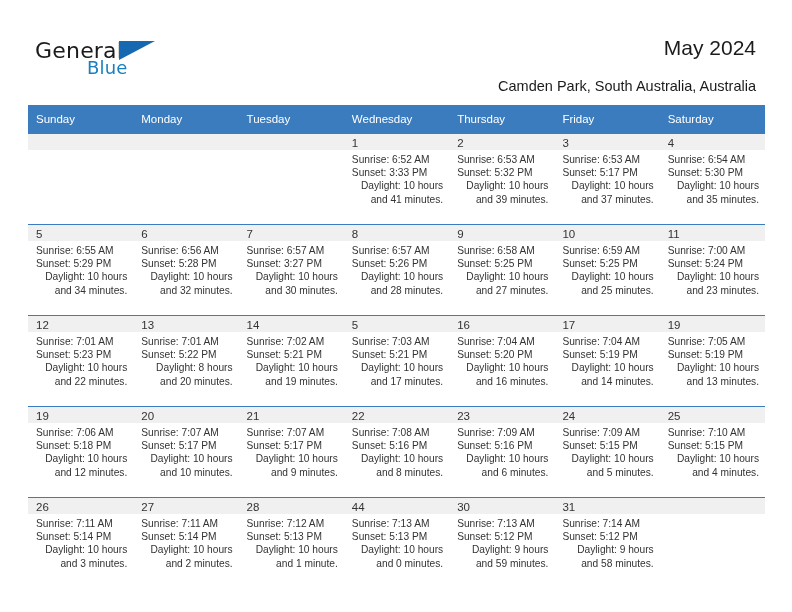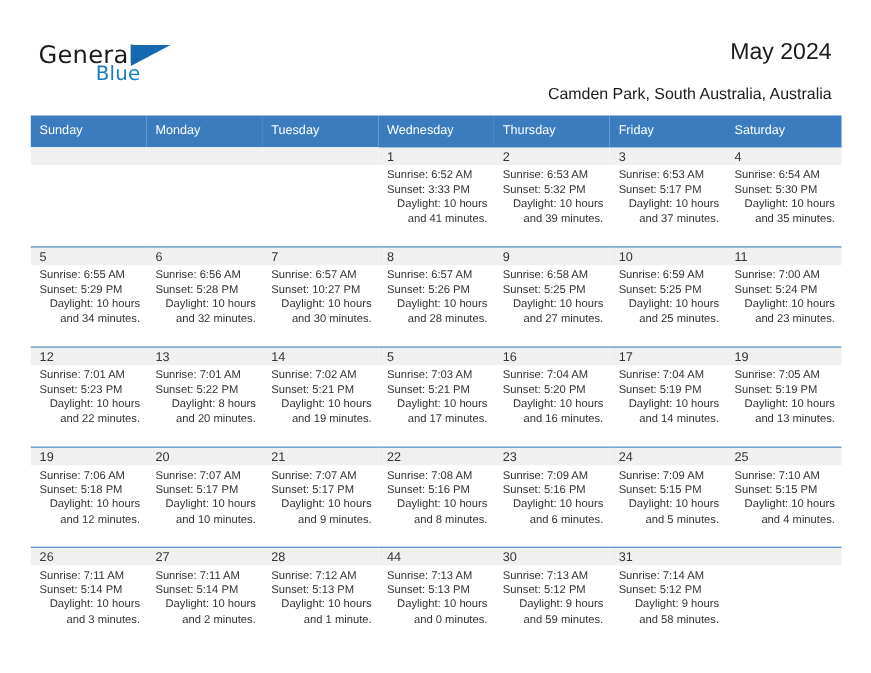--- a/index.html
+++ b/index.html
@@ -239,21 +239,21 @@
               <div class="details">
                 <div>Sunrise: 6:56 AM</div>
                 <div>Sunset: 5:28 PM</div>
                 <div class="daylight-wrap">Daylight: 10 hours and 32 minutes.</div>
               </div>
             </td>
             <td class="day">
               <div class="daynum-band">7</div>
               <div class="details">
                 <div>Sunrise: 6:57 AM</div>
-                <div>Sunset: 10:27 PM</div>
+                <div>Sunset: 3:27 PM</div>
                 <div class="daylight-wrap">Daylight: 10 hours and 30 minutes.</div>
               </div>
             </td>
             <td class="day">
               <div class="daynum-band">8</div>
               <div class="details">
                 <div>Sunrise: 6:57 AM</div>
                 <div>Sunset: 5:26 PM</div>
                 <div class="daylight-wrap">Daylight: 10 hours and 28 minutes.</div>
               </div>

